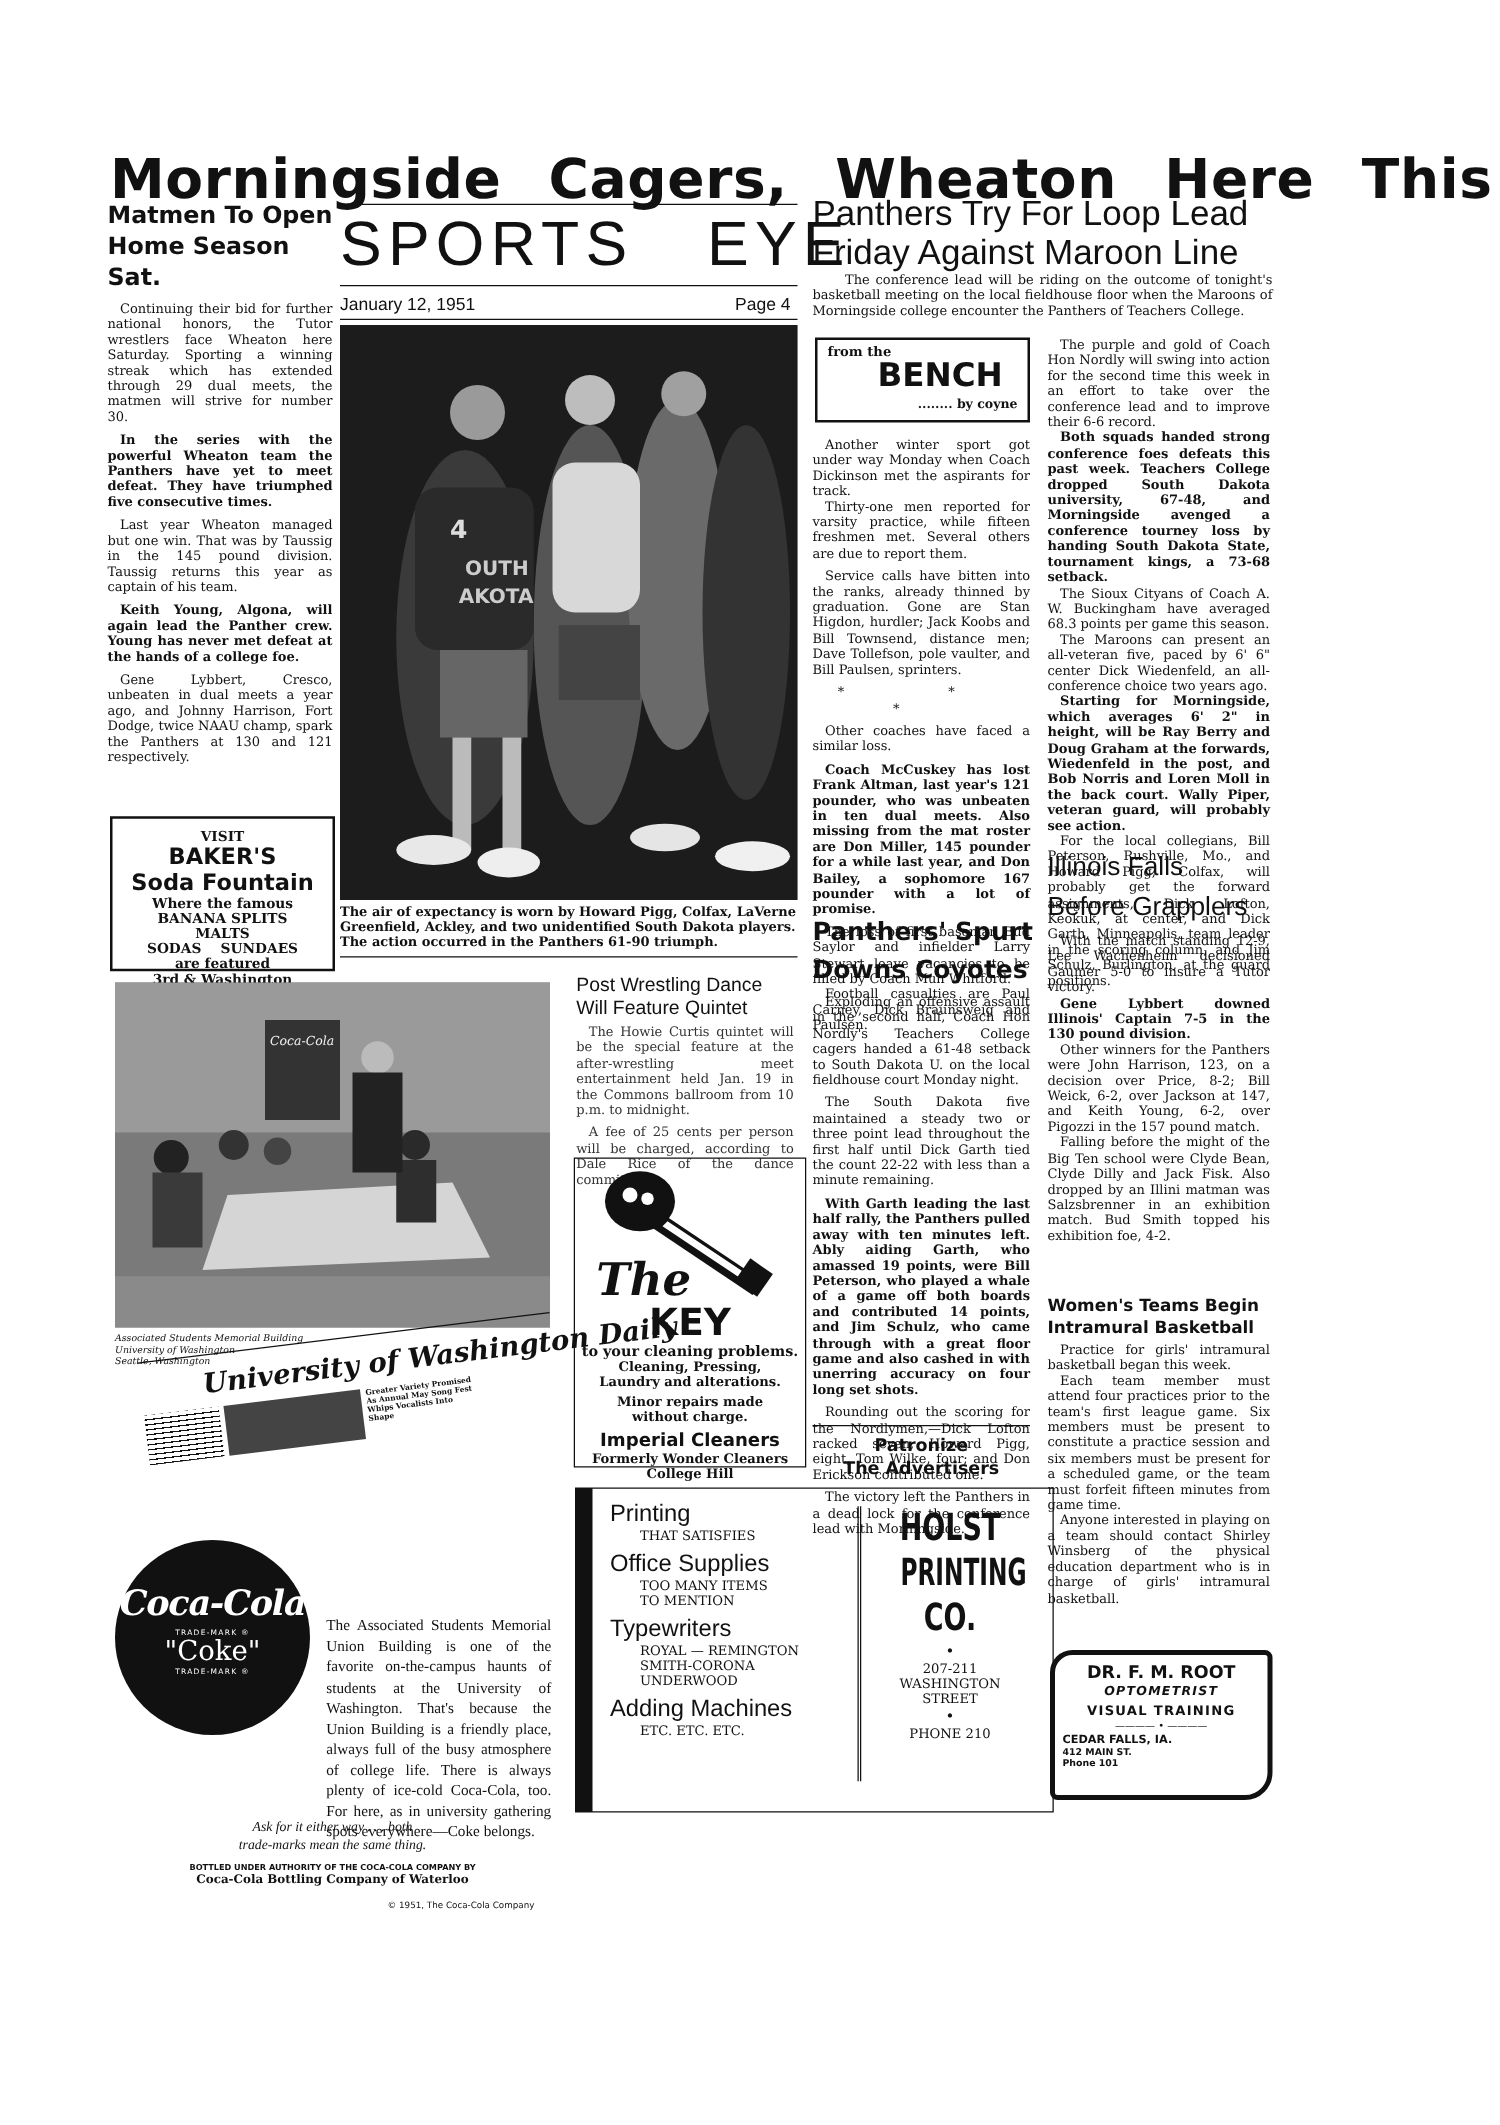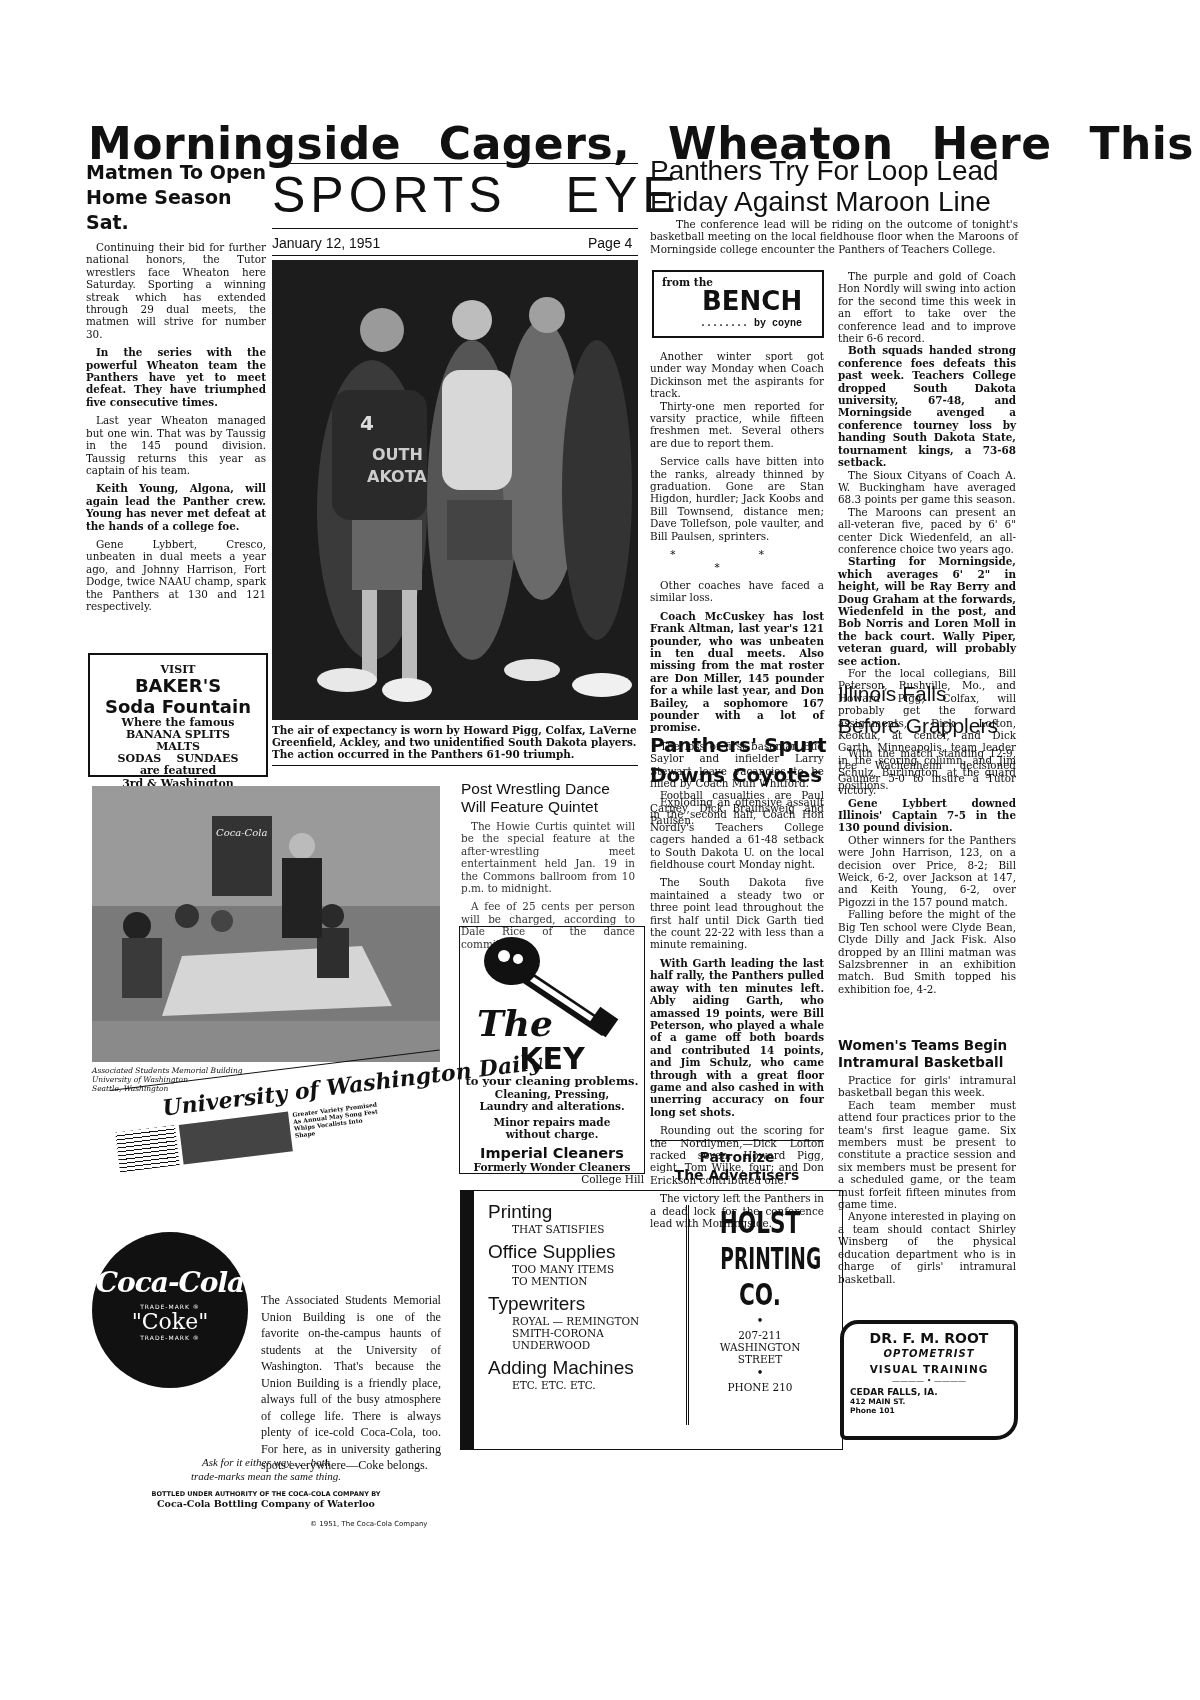--- a/index.html
+++ b/index.html
@@ -82,21 +82,21 @@
 
 <div class="abs hd-light" style="left:650px;top:156px;font-size:28px;line-height:30px;white-space:nowrap;">Panthers Try For Loop Lead</div>
 <div class="abs hd-light" style="left:650px;top:187px;font-size:28px;line-height:30px;white-space:nowrap;">Friday Against Maroon Line</div>
 <div class="abs col" style="left:650px;top:218px;width:368px;">
     <p style="text-indent:26px;">The conference lead will be riding on the outcome of tonight's basketball meeting on the local fieldhouse floor when the Maroons of Morningside college encounter the Panthers of Teachers College.</p>
   </div>
 
 <div class="abs" style="left:652px;top:270px;width:168px;height:64px;border:2px solid #111;">
   <div style="position:absolute;left:8px;top:4px;font-size:10.5px;font-weight:bold;">from the</div>
   <div class="hd-bold" style="position:absolute;left:48px;top:14px;font-size:26px;">BENCH</div>
-  <div style="position:absolute;right:20px;top:46px;font-size:10px;font-weight:bold;font-family:Liberation Mono, monospace;">........ by coyne</div>
+  <div style="position:absolute;right:8px;top:46px;font-size:10px;font-weight:bold;">........ by coyne</div>
 </div>
 <div class="abs col" style="left:650px;top:350px;width:174px;">
   <p style="margin-bottom:0">Another winter sport got under way Monday when Coach Dickinson met the aspirants for track.</p>
   <p>Thirty-one men reported for varsity practice, while fifteen freshmen met. Several others are due to report them.</p>
   <p>Service calls have bitten into the ranks, already thinned by graduation. Gone are Stan Higdon, hurdler; Jack Koobs and Bill Townsend, distance men; Dave Tollefson, pole vaulter, and Bill Paulsen, sprinters.</p>
   <p style="text-align:center;letter-spacing:40px;text-indent:0;">* * *</p>
   <p>Other coaches have faced a similar loss.</p>
   <p class="b">Coach McCuskey has lost Frank Altman, last year's 121 pounder, who was unbeaten in ten dual meets. Also missing from the mat roster are Don Miller, 145 pounder for a while last year, and Don Bailey, a sophomore 167 pounder with a lot of promise.</p>
   <p style="margin-bottom:0">The loss of first baseman Bud Saylor and infielder Larry Stewart leave vacancies to be filled by Coach Mun Whitford.</p>
   <p>Football casualties are Paul Carney, Dick Braunsweig and Paulsen.</p>
@@ -158,21 +158,21 @@
     <polygon points="72,46 144,94 140,98 68,50" fill="#fff"></polygon>
     <rect x="130" y="80" width="22" height="22" fill="#111" transform="rotate(35 141 91)"></rect>
     <text x="15" y="105" font-family="DejaVu Serif" font-style="italic" font-weight="bold" font-size="36" fill="#111">The</text>
   </svg>
   <div class="hd-bold" style="font-size:30px;line-height:32px;">KEY</div>
   <div style="font-weight:bold;font-size:11.5px;line-height:13px;">to your cleaning problems.</div>
   <div style="font-weight:bold;font-size:10.5px;line-height:12px;padding:0 10px;">Cleaning, Pressing, Laundry and alterations.</div>
   <div style="font-weight:bold;font-size:10.5px;line-height:12px;padding:4px 20px 0;">Minor repairs made without charge.</div>
   <div class="hd-bold" style="font-size:14.5px;line-height:18px;margin-top:4px;">Imperial Cleaners</div>
   <div style="font-weight:bold;font-size:10.5px;line-height:11px;">Formerly Wonder Cleaners</div>
-  <div style="font-weight:normal;font-size:10.5px;line-height:12px;text-align:right;">College Hill</div>
+  <div style="font-weight:bold;font-size:10.5px;line-height:12px;">College Hill</div>
 </div>
 
 <div class="abs" style="left:460px;top:1190px;width:368px;height:258px;border:1.5px solid #111;border-left:14px solid #111;">
   <div style="position:absolute;left:14px;top:10px;width:190px;">
     <div class="hd-light" style="font-size:19px;line-height:22px;">Printing</div>
     <div style="font-size:10.5px;line-height:12px;padding-left:24px;margin-bottom:6px;">THAT SATISFIES</div>
     <div class="hd-light" style="font-size:19px;line-height:22px;">Office Supplies</div>
     <div style="font-size:10.5px;line-height:12px;padding-left:24px;">TOO MANY ITEMS</div>
     <div style="font-size:10.5px;line-height:12px;padding-left:24px;margin-bottom:6px;">TO MENTION</div>
     <div class="hd-light" style="font-size:19px;line-height:22px;">Typewriters</div>

